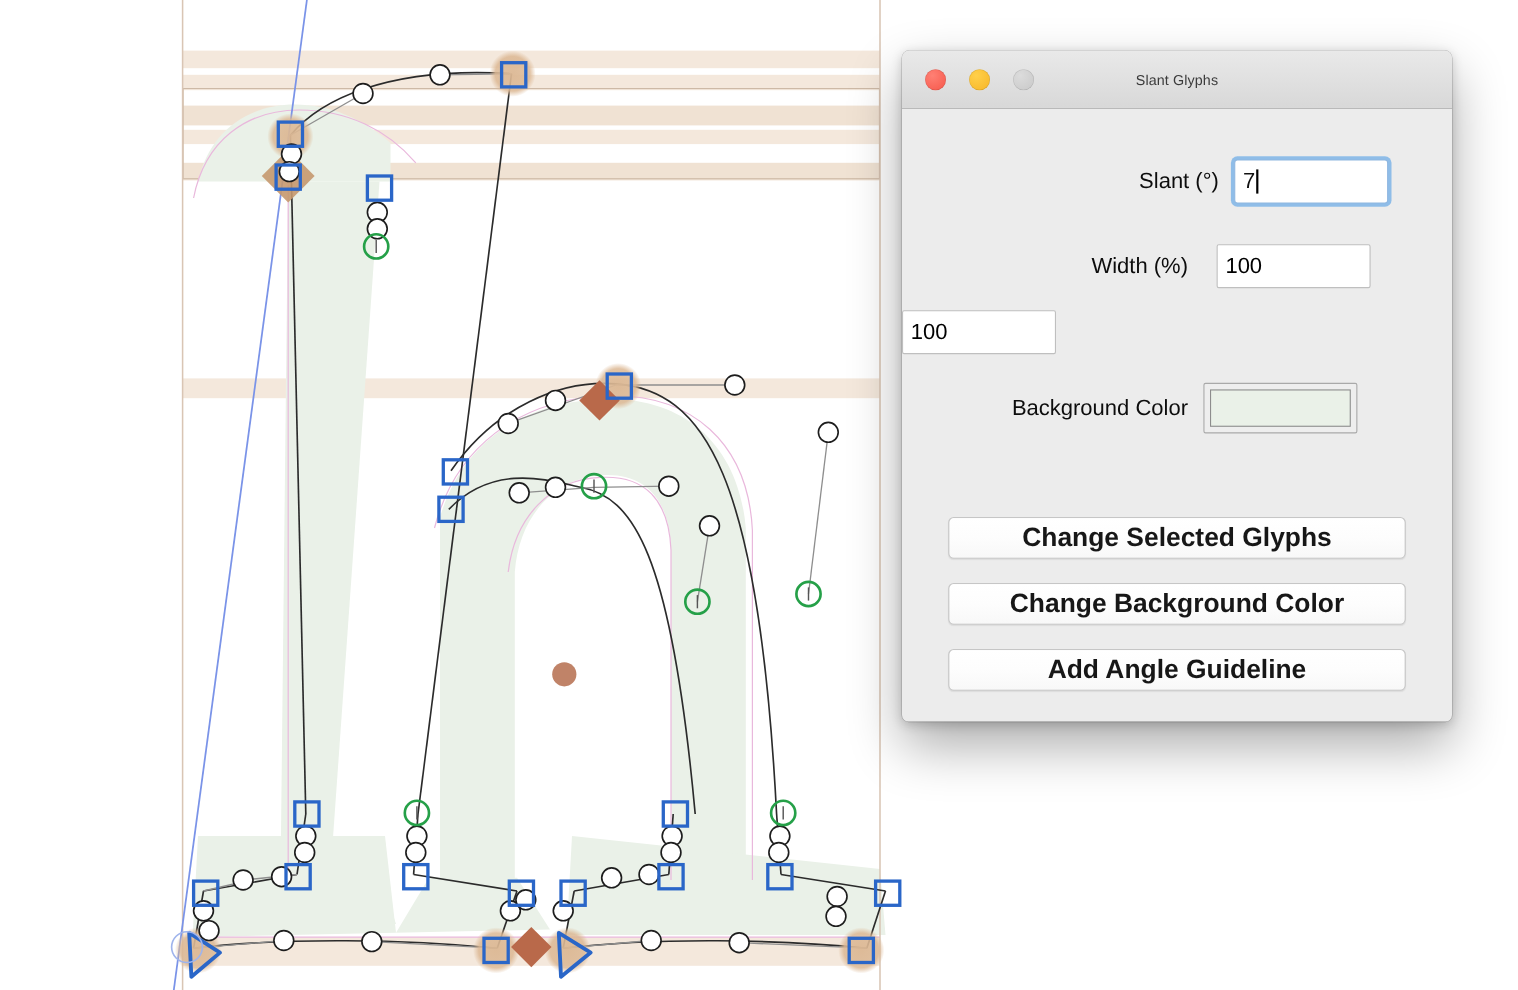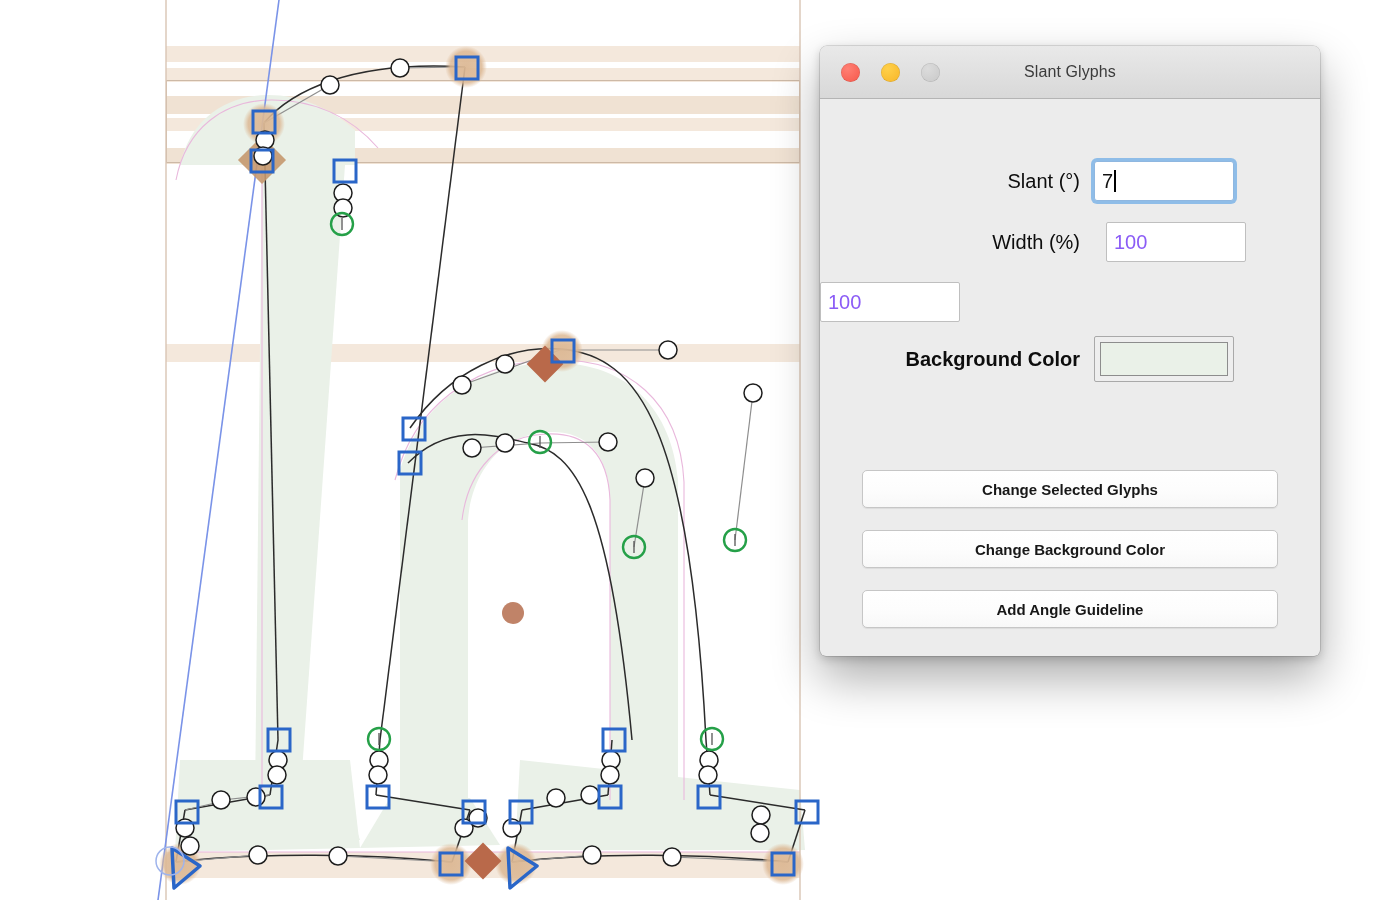--- a/index.html
+++ b/index.html
@@ -28,21 +28,21 @@
   }
   #titlebar{
     position:relative;height:52px;
     border-radius:7px 7px 0 0;
     background:linear-gradient(to bottom,#e9e9e9 0%,#d8d8d8 100%);
     border-bottom:1px solid #b4b4b4;
   }
   #titlebar .title{
     position:absolute;left:0;right:0;top:0;height:52px;
     display:flex;align-items:center;justify-content:center;
-    font-size:16px;color:#3b3b3b;letter-spacing:.1px;
+    font-size:13px;color:#3b3b3b;letter-spacing:.1px;
   }
   .traffic{
     position:absolute;top:17px;width:19px;height:19px;border-radius:50%;
   }
   .traffic.close{left:21px;background:radial-gradient(circle at 35% 30%,#ff8074,#f6574a);
     box-shadow:inset 0 0 0 .5px rgba(0,0,0,.13);}
   .traffic.min{left:61px;background:radial-gradient(circle at 35% 30%,#ffd04a,#f7b527);
     box-shadow:inset 0 0 0 .5px rgba(0,0,0,.13);}
   .traffic.zoom{left:101px;background:radial-gradient(circle at 35% 30%,#dcdcdc,#c8c8c8);
     box-shadow:inset 0 0 0 .5px rgba(0,0,0,.13);}
@@ -59,21 +59,21 @@
     width:140px;height:40px;box-sizing:border-box;
     background:#ffffff;border:1px solid #bfbfbf;border-radius:2px;
     font-size:20px;color:#111;padding:0 7px;
     display:flex;align-items:center;
   }
   .text-field.focused{
     border:1px solid #8fb7e0;
     box-shadow:0 0 0 3px rgba(112,173,231,0.75);
     border-radius:3px;
   }
-  .text-field .placeholder{color:#8b5cf6;}
+  .text-field .placeholder{color:#000000;}
   .caret{
     display:inline-block;width:1.5px;height:22px;background:#000;
     margin-left:1px;vertical-align:middle;
   }
   .color-well{
     width:140px;height:46px;box-sizing:border-box;
     border:1px solid #a9a9a9;border-radius:2px;background:#eeeeee;
     padding:5px;
   }
   .color-well .swatch{
@@ -82,21 +82,21 @@
   }
 
   
   .push-button{
     position:absolute;left:42px;width:416px;height:38px;
     box-sizing:border-box;
     background:linear-gradient(to bottom,#ffffff 0%,#fdfdfd 50%,#f8f8f8 100%);
     border:1px solid #c6c6c6;border-radius:5px;
     box-shadow:0 1px 1px rgba(0,0,0,0.07);
     display:flex;align-items:center;justify-content:center;
-    font-size:15px;font-weight:bold;color:#171717;
+    font-size:24px;font-weight:bold;color:#171717;
     cursor:default;user-select:none;
   }
 </style>
 </head>
 <body>
 
 <div id="editor-canvas">
   <svg width="1380" height="900" viewBox="0 0 1380 900" xmlns="http://www.w3.org/2000/svg">
     <defs>
       <clipPath id="canvasClip">
@@ -341,42 +341,42 @@
 
   <div id="titlebar">
     <span class="traffic close"></span>
     <span class="traffic min"></span>
     <span class="traffic zoom"></span>
     <div class="title">Slant Glyphs</div>
   </div>
 
   <div id="dialog-body">
 
-    <div class="form-row" style="left:0;top:62px;">
+    <div class="form-row" style="left:0;top:46px;padding-left:28px;">
       <div class="form-label">Slant (°)</div>
       <div class="text-field focused">
         <span>7</span>
           <span class="caret"></span>
       </div>
     </div>
 
     <div class="form-row" style="left:0;top:123px;gap:12px;">
       <div class="form-label">Width (%)</div>
       <div class="text-field">
         <span class="placeholder">100</span>
       </div>
     </div>
 
     <div class="form-row" style="left:0;top:183px;">
       <div class="text-field">
         <span class="placeholder">100</span>
       </div>
     </div>
 
-    <div class="form-row" style="left:0;top:237px;font-weight:bold;">
+    <div class="form-row" style="left:0;top:249px;">
       <div class="form-label">Background Color</div>
       <div class="color-well">
         <div class="swatch" style="background:#eaf1e8;"></div>
       </div>
     </div>
 
     <div class="push-button" style="top:371px;">
       <span>Change Selected Glyphs</span>
     </div>
     <div class="push-button" style="top:431px;">

